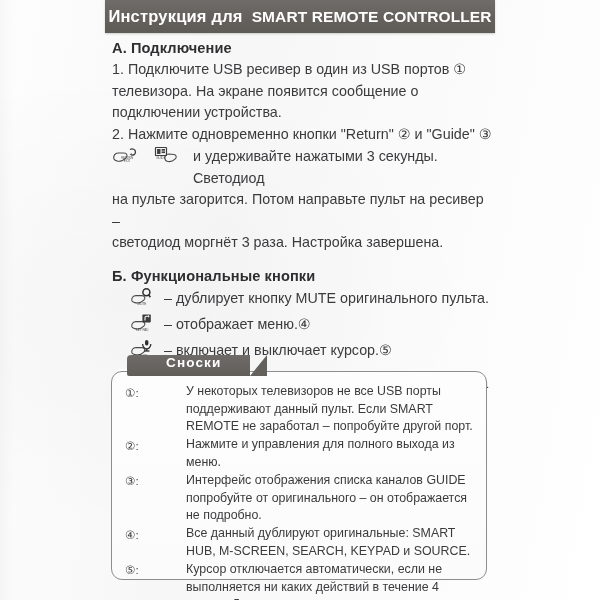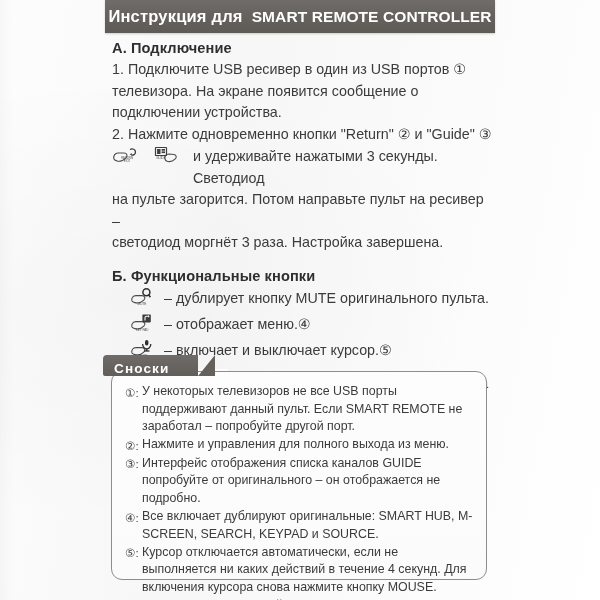--- a/index.html
+++ b/index.html
@@ -119,30 +119,31 @@
     margin-left: 7px;
     padding-top: 1px;
   }
 
   .btn-icon { display: block; }
   .btn-icon.pair { margin-right: 7px; }
 
   
   .foot-tab {
     position: absolute;
-    left: 103px;
+    left: 127px;
     top: 355px;
     width: 95px;
     height: 21px;
     background: linear-gradient(180deg, #6e6b68 0%, #615e5a 100%);
     border-top-left-radius: 4px;
     border-bottom-left-radius: 2px;
     display: flex;
-    align-items: flex-end;
+    align-items: flex-start;
     z-index: 3;
+    padding-left: 28px;
   }
   .foot-tab .slant {
     position: absolute;
     right: -17px;
     top: 0;
     width: 0; height: 0;
     border-style: solid;
     border-width: 0 0 21px 17px;
     border-color: transparent transparent #64615d transparent;
   }
@@ -173,21 +174,21 @@
     line-height: 17.6px;
     color: #3b3b3d;
     margin-bottom: 0.5px;
   }
   .fn .marker {
     flex: 0 0 auto;
     width: 17px;
     font-size: 11.6px;
     padding-top: 0.5px;
   }
-  .fn .body { flex: 1 1 auto; }
+  .fn .body { flex: 1 1 auto; margin-left: 44px; }
 
   
   .tab-mask {
     position: absolute;
     left: 118px;
     top: 369px;
     width: 110px;
     height: 5px;
     background: #fcfcfd;
     z-index: 2;
@@ -297,21 +298,21 @@
     <div class="fn">
       <span class="marker">②:</span>
       <span class="body">Нажмите и управления для полного выхода из меню.</span>
     </div>
     <div class="fn">
       <span class="marker">③:</span>
       <span class="body">Интерфейс отображения списка каналов  GUIDE  попробуйте от оригинального – он отображается не подробно.</span>
     </div>
     <div class="fn">
       <span class="marker">④:</span>
-      <span class="body">Все включает дублируют оригинальные: SMART HUB, M-SCREEN, SEARCH, KEYPAD и SOURCE.</span>
+      <span class="body">Все данный дублируют оригинальные: SMART HUB, M-SCREEN, SEARCH, KEYPAD и SOURCE.</span>
     </div>
     <div class="fn">
       <span class="marker">⑤:</span>
       <span class="body">Курсор отключается автоматически, если не выполняется ни каких действий в течение 4 секунд. Для включения курсора снова нажмите кнопку MOUSE.</span>
     </div>
     <div class="fn">
       <span class="marker">⑥:</span>
       <span class="body">Пульт является заменой оригинала, он не имеет тач-пада и функции голосового управления.</span>
     </div>
   </div>

